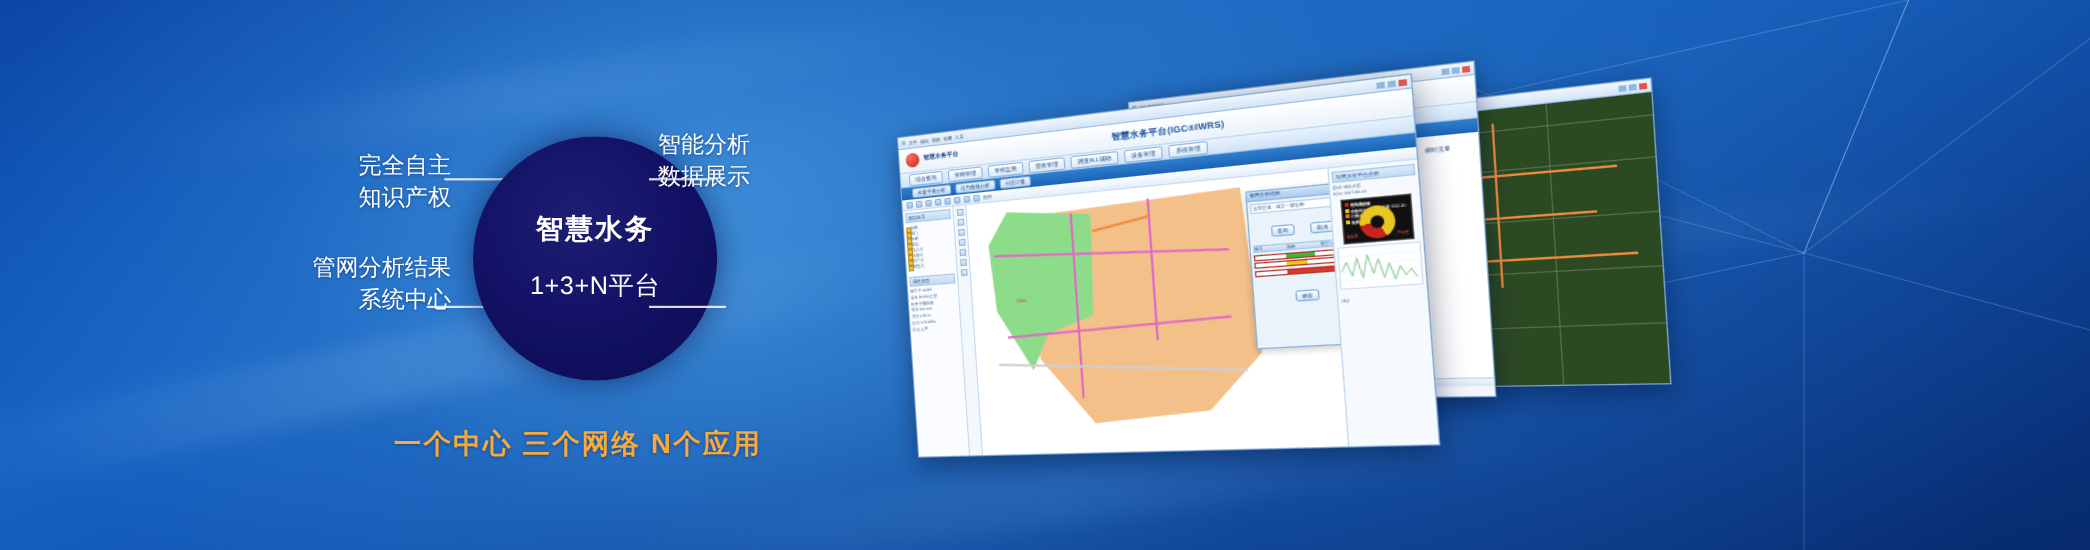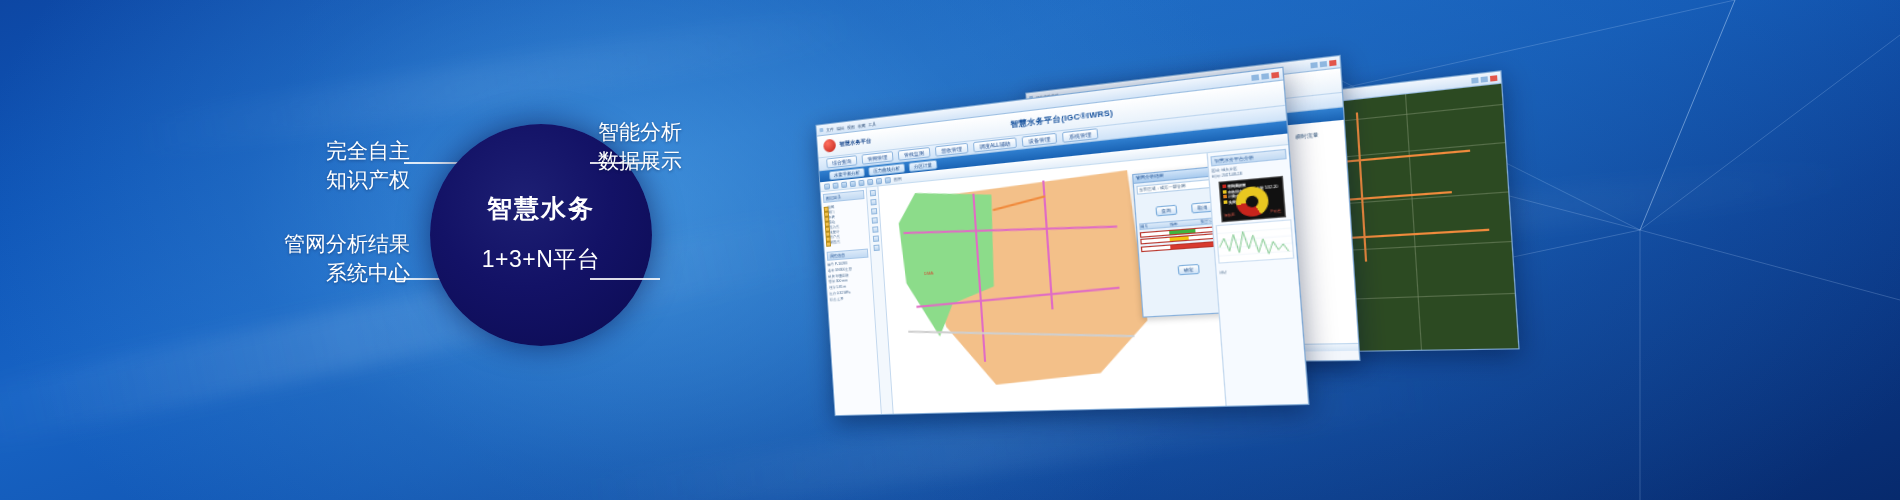--- a/index.html
+++ b/index.html
@@ -163,20 +163,21 @@
 
     <div class="conn conn-tr"></div>
     <div class="lbl r lbl-tr">
       <div>智能分析</div>
       <div>数据展示</div>
     </div>
 
     <div class="conn conn-br"></div>
   </div>
 
+  <div class="tagline">一个中心  三个网络  N个应用</div>
 
   <div class="screens">
 
     <div class="win" style="left:398px;top:66px;width:300px;height:248px;transform:perspective(900px) rotateY(-20deg) rotate(-3.5deg);transform-origin:left center;">
       <div class="tb">
         <span class="dot"></span>
         <span class="tb-txt">遥感影像底图</span>
         <span class="winctl">
             <i></i>
             <i></i>

